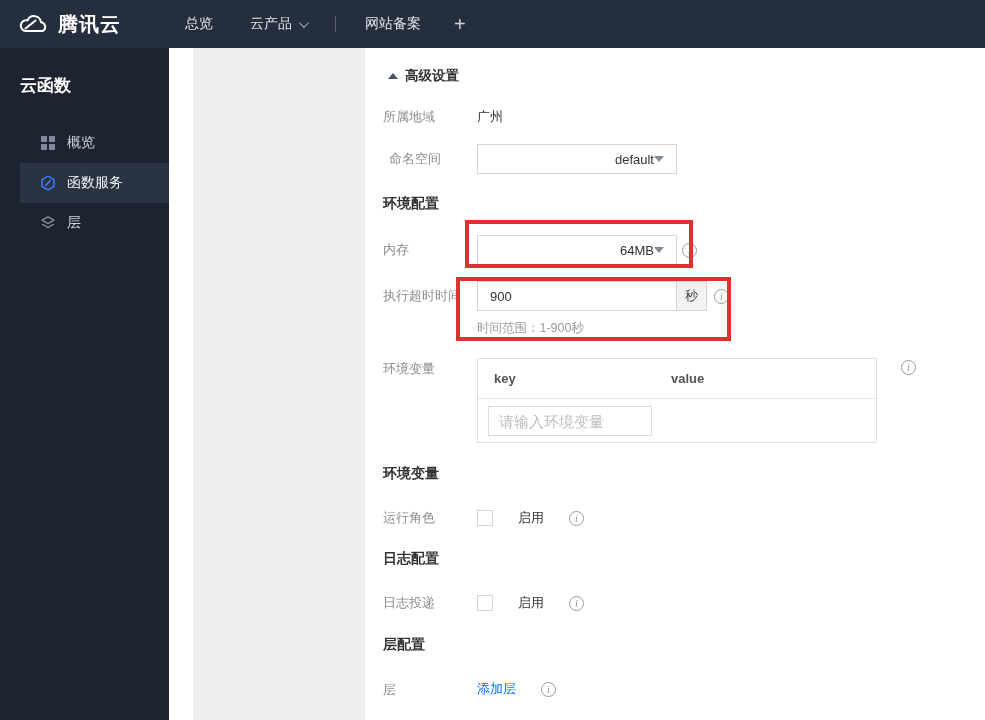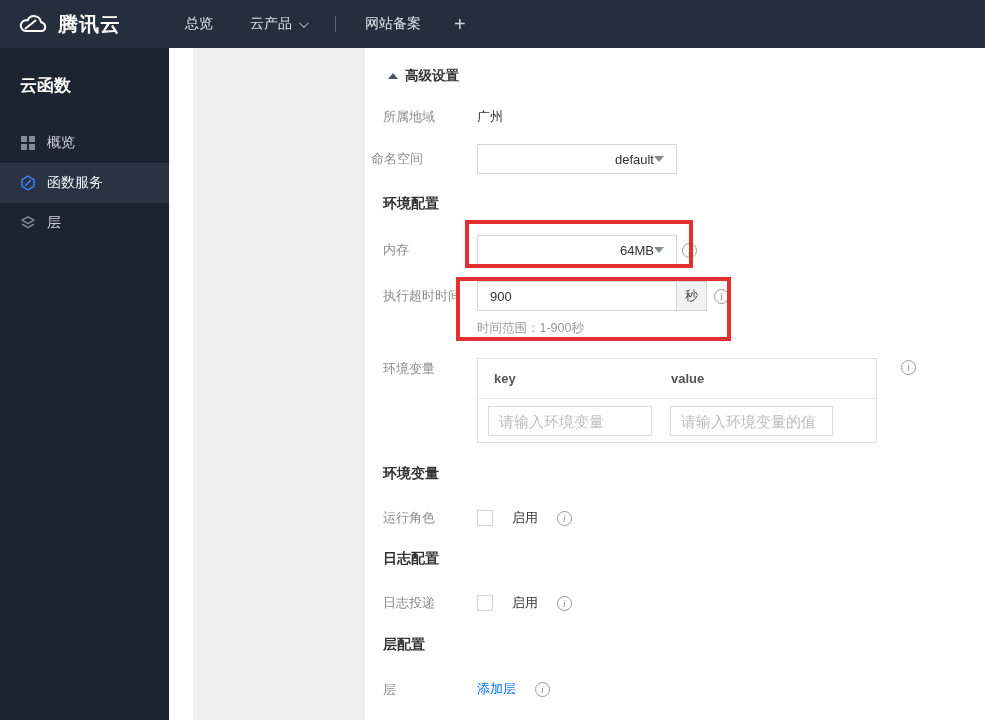--- a/index.html
+++ b/index.html
@@ -16,21 +16,21 @@
     display:flex; align-items:center; gap:7px; cursor:pointer; }
   .topnav-item.plus { font-size:20px; color:#cfd4db; padding:0 14px; }
   .chev { width:7px; height:7px; border-right:1.5px solid #aeb5bf; border-bottom:1.5px solid #aeb5bf;
     transform:rotate(45deg) translateY(-2px); display:inline-block; }
   .nav-divider { width:1px; height:16px; background:rgba(255,255,255,.25); margin:0 10px; }
 
   
   .sidebar { position:absolute; left:0; top:48px; width:169px; height:672px;
     background:#1c2431; z-index:9; }
   .sidebar-title { color:#ffffff; font-size:17px; font-weight:700; padding:26px 0 0 20px; }
-  .side-list { margin-top:26px; }
+  .side-list { margin-top:26px;padding-left:20px; }
   .side-item { height:40px; display:flex; align-items:center; gap:11px;
     padding-left:20px; color:#ccd2da; font-size:14px; cursor:pointer; }
   .side-item.active { background:#2a3342; color:#f2f5f8; }
   .side-item .ic { width:16px; height:16px; flex:0 0 16px; display:flex; }
 
   
   .gray-panel { position:absolute; left:193px; top:48px; width:172px; height:672px;
     background:#efefef; }
   .main { position:absolute; left:365px; top:48px; width:620px; height:672px;
     background:#fff; }
@@ -62,21 +62,21 @@
   .hint { color:#9b9b9b; font-size:12.5px; }
 
   .info-ic { width:15px; height:15px; border:1px solid #999; border-radius:50%;
     color:#8c8c8c; font-size:10px; font-family:"Liberation Serif",serif; font-style:italic;
     display:inline-flex; align-items:center; justify-content:center; cursor:pointer;
     flex:0 0 15px; background:#fff; }
   .info-ic::after { content:"i"; }
 
   .checkbox { width:16px; height:16px; border:1px solid #d4d4d4; background:#fff;
     display:inline-block; cursor:pointer; }
-  .chk-row { display:flex; align-items:center; gap:19px; }
+  .chk-row { display:flex; align-items:center; gap:25px; }
   .chk-label { color:#333; font-size:13px; }
 
   .link { color:#006eff; font-size:13px; cursor:pointer; }
 
   
   .env-table { width:400px; height:85px; border:1px solid #e0e0e0; background:#fff; }
   .env-head { display:flex; height:40px; border-bottom:1px solid #e6e6e6; align-items:center; }
   .env-head .c1 { width:193px; padding-left:16px; font-weight:700; color:#555; font-size:13px; }
   .env-head .c2 { font-weight:700; color:#555; font-size:13px; }
   .env-body { display:flex; align-items:center; height:44px; }
@@ -160,21 +160,21 @@
 <div class="main">
 
   <div class="abs toggle" style="left:23px; top:19px;">
     <span class="tri-up"></span>
     <span class="toggle-text">高级设置</span>
   </div>
 
   <div class="abs lbl" style="left:18px; top:61px;">所属地域</div>
   <div class="abs val" style="left:112px; top:61px;">广州</div>
 
-  <div class="abs lbl" style="left:6px; top:103px;">命名空间</div>
+  <div class="abs lbl" style="left:24px; top:103px;">命名空间</div>
   <div class="abs dropdown" style="left:112px; top:96px;">
     <span class="dtext">default</span>
     <span class="caret-dn"></span>
   </div>
 
   <div class="abs sect" style="left:18px; top:146px;">环境配置</div>
 
   <div class="abs lbl" style="left:18px; top:194px;">内存</div>
   <div class="abs dropdown" style="left:112px; top:187px;">
     <span class="dtext">64MB</span>
@@ -191,21 +191,20 @@
   <div class="abs hint" style="left:112px; top:272px;">时间范围：1-900秒</div>
 
   <div class="abs lbl" style="left:18px; top:313px;">环境变量</div>
   <div class="abs env-table" style="left:112px; top:310px;">
     <div class="env-head">
       <span class="c1">key</span>
       <span class="c2">value</span>
     </div>
     <div class="env-body">
       <input class="ki" placeholder="请输入环境变量" style="">
-      <input class="vi" placeholder="请输入环境变量的值" style="">
     </div>
   </div>
   <span class="abs info-ic" style="left:536px; top:312px;"></span>
 
   <div class="abs sect" style="left:18px; top:416px;">环境变量</div>
 
   <div class="abs lbl" style="left:18px; top:462px;">运行角色</div>
   <div class="abs chk-row" style="left:112px; top:461px;">
     <span class="checkbox"></span>
     <span class="chk-label">启用</span>

